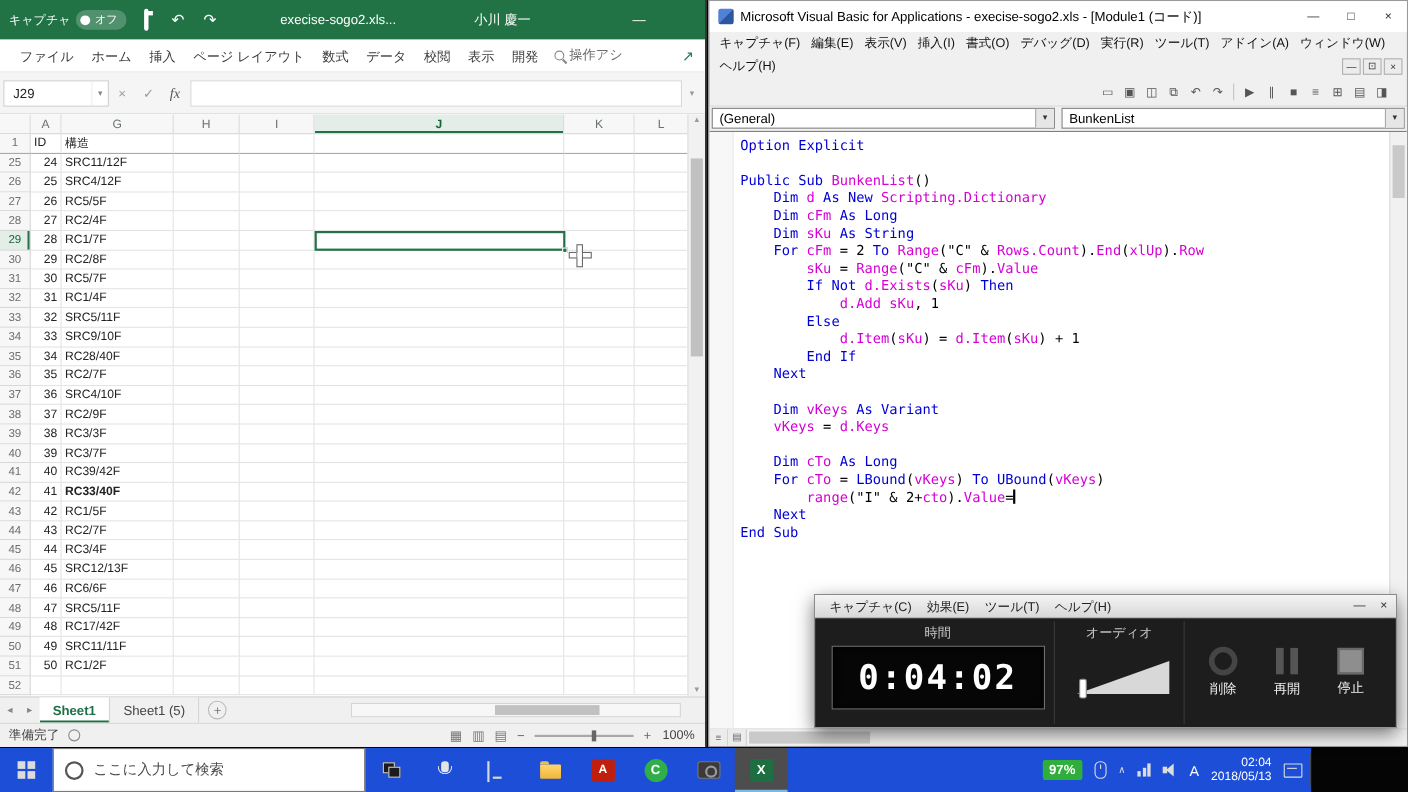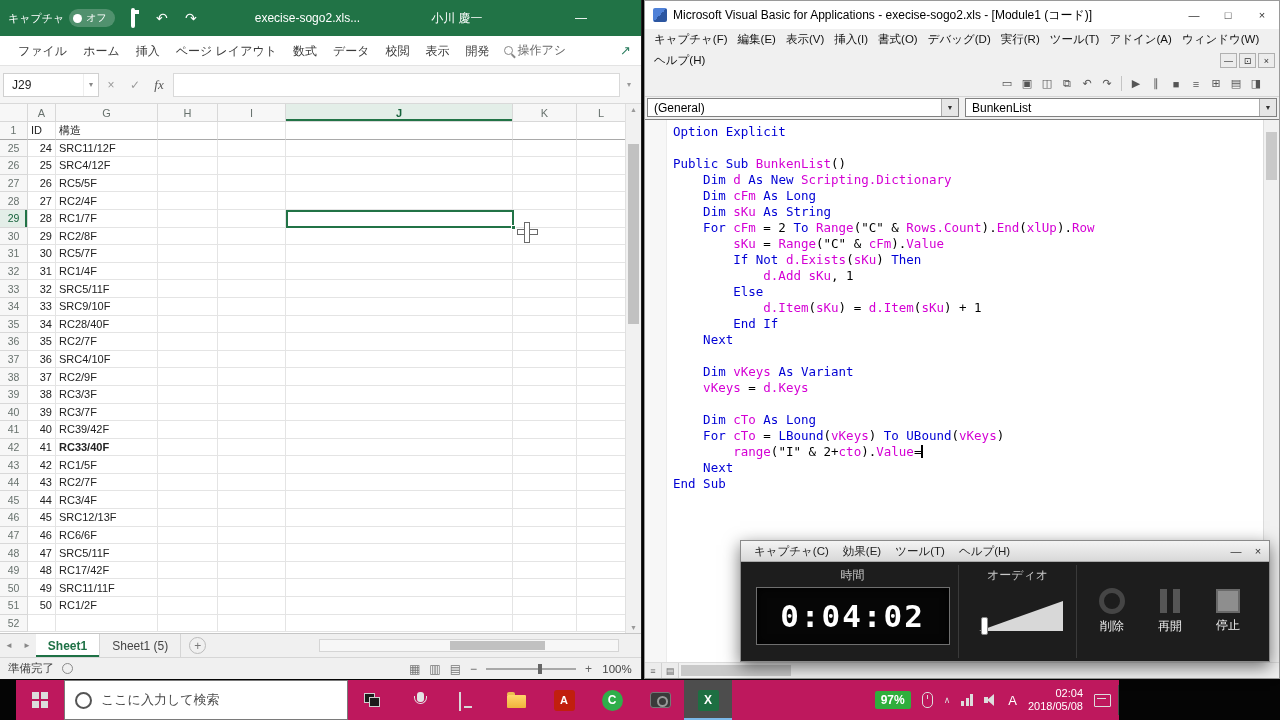--- a/index.html
+++ b/index.html
@@ -115,21 +115,21 @@
   .audio-knob{position:absolute;left:12px;bottom:4px;width:7px;height:18px;background:#fff;border:1px solid #888;border-radius:2px;}
   .rec-sec-buttons{flex:1;display:flex;justify-content:space-around;align-items:center;padding:0 6px;}
   .rec-btn{display:flex;flex-direction:column;align-items:center;gap:4px;width:56px;}
   .rec-btn-lbl{color:#f0f0f0;font-size:12px;}
   .ico-del{width:26px;height:26px;border:5px solid #454545;border-radius:50%;}
   .ico-pause{display:flex;gap:6px;height:26px;align-items:center;}
   .ico-pause i{width:7px;height:24px;background:#555;display:block;}
   .ico-stop{width:24px;height:24px;background:#8e8e8e;border:2px solid #696969;}
 
   
-  #taskbar{left:16px;top:680px;width:1103px;height:40px;background:#be185d;z-index:9;}
+  #taskbar{left:0;top:680px;width:1192px;height:40px;background:#1d4ed8;z-index:9;}
   .tb-start{position:absolute;left:0;top:0;width:48px;height:40px;display:flex;align-items:center;justify-content:center;}
   .winlogo{display:grid;grid-template-columns:7px 7px;grid-template-rows:7px 7px;gap:2px;}
   .winlogo i{background:#dcdcdc;display:block;}
   .tb-search{position:absolute;left:48px;top:0;width:284px;height:40px;background:#fff;display:flex;align-items:center;gap:9px;padding-left:10px;font-size:13px;color:#4a4a4a;border:1px solid #7a7a7a;}
   .cortana-ring{width:17px;height:17px;border:2px solid #555;border-radius:50%;flex:none;}
   .tb-slot{position:absolute;top:0;width:48px;height:40px;display:flex;align-items:center;justify-content:center;}
   .tb-slot.active{background:#4d4d4d;box-shadow:inset 0 -2px 0 #7ab8e8;}
   .tv-ico{position:relative;width:17px;height:14px;}
   .tv-ico i{position:absolute;width:11px;height:10px;border:1.5px solid #cfcfcf;display:block;background:#1b1b1b;}
   .tv-ico i:nth-child(2){left:5px;top:4px;}
@@ -737,21 +737,21 @@
           <i style="height:8px"></i>
           <i style="height:12px"></i>
         </span>
       <span class="spk-ico">
           <span class="box"></span>
           <span class="cone"></span>
         </span>
       <span class="ime">A</span>
       <div class="tb-clock">
         <div>02:04</div>
-        <div>2018/05/08</div>
+        <div>2018/05/13</div>
       </div>
       <span class="action-ico"></span>
     </div>
     <div class="showdesk"></div>
   </div>
 
   <div id="cursor">
       <span class="h"></span>
       <span class="v"></span>
       <span class="c"></span>

